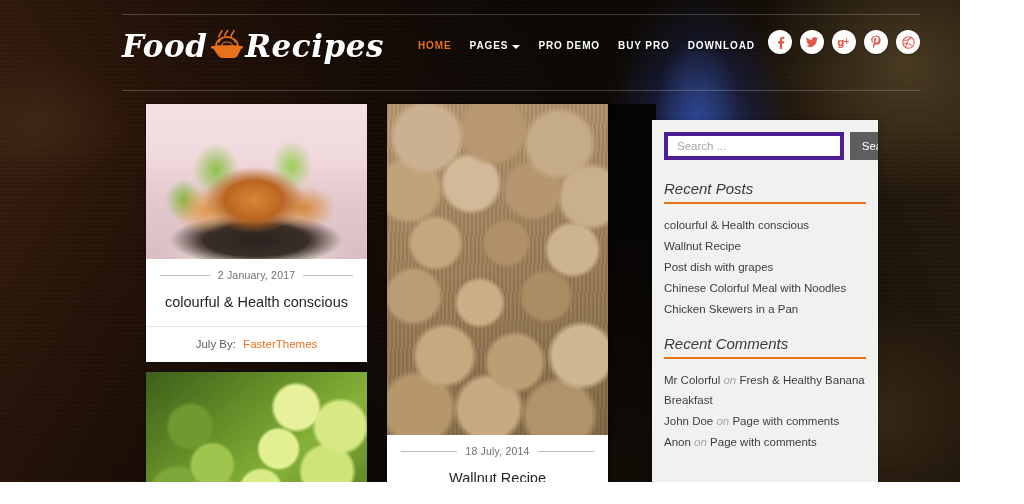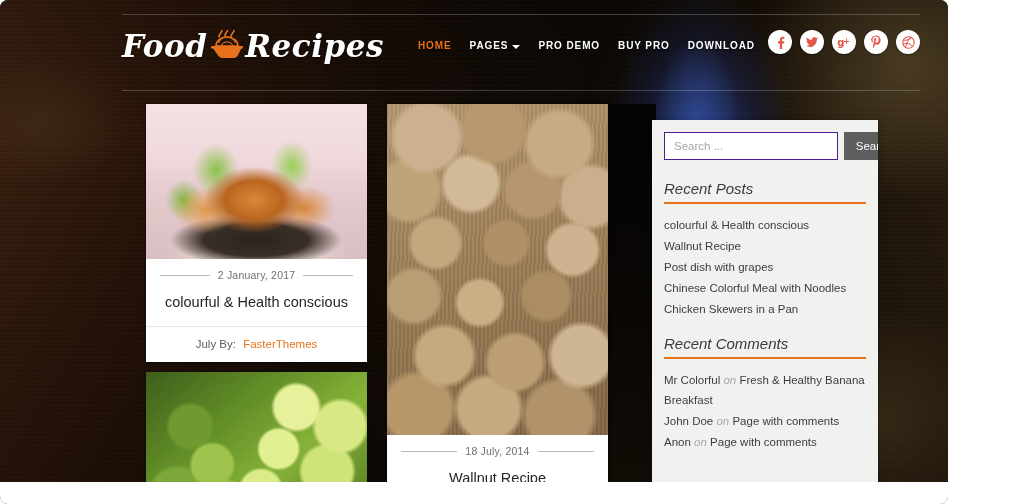--- a/index.html
+++ b/index.html
@@ -8,25 +8,24 @@
     width: 1024px;
     height: 504px;
     overflow: hidden;
     font-family: "Liberation Sans", sans-serif;
     background: #ffffff;
   }
 
   
   .viewport {
     position: relative;
-    width: 948px;
+    width: 1024px;
     height: 504px;
     background: #0c4a6e;
     overflow: hidden;
-    border-radius: 8px;
   }
 
   
   .site-bg {
     position: absolute;
     left: 0; top: 0;
     width: 960px;
     height: 482px;
     overflow: hidden;
     background:
@@ -292,21 +291,21 @@
     box-shadow: 0 1px 4px rgba(0,0,0,0.35);
   }
   .search-row {
     display: flex;
     gap: 6px;
     margin-bottom: 20px;
   }
   .search-input {
     flex: 1 1 auto;
     height: 28px;
-    border: 1px solid #4c1d95;
+    border: 4px solid #4c1d95;
     background: #ffffff;
     padding: 0 9px;
     font-family: "Liberation Sans", sans-serif;
     font-size: 11.5px;
     color: #333;
     outline: none;
   }
   .search-input::placeholder { color: #a5a5a5; }
   .search-btn {
     flex: 0 0 60px;

